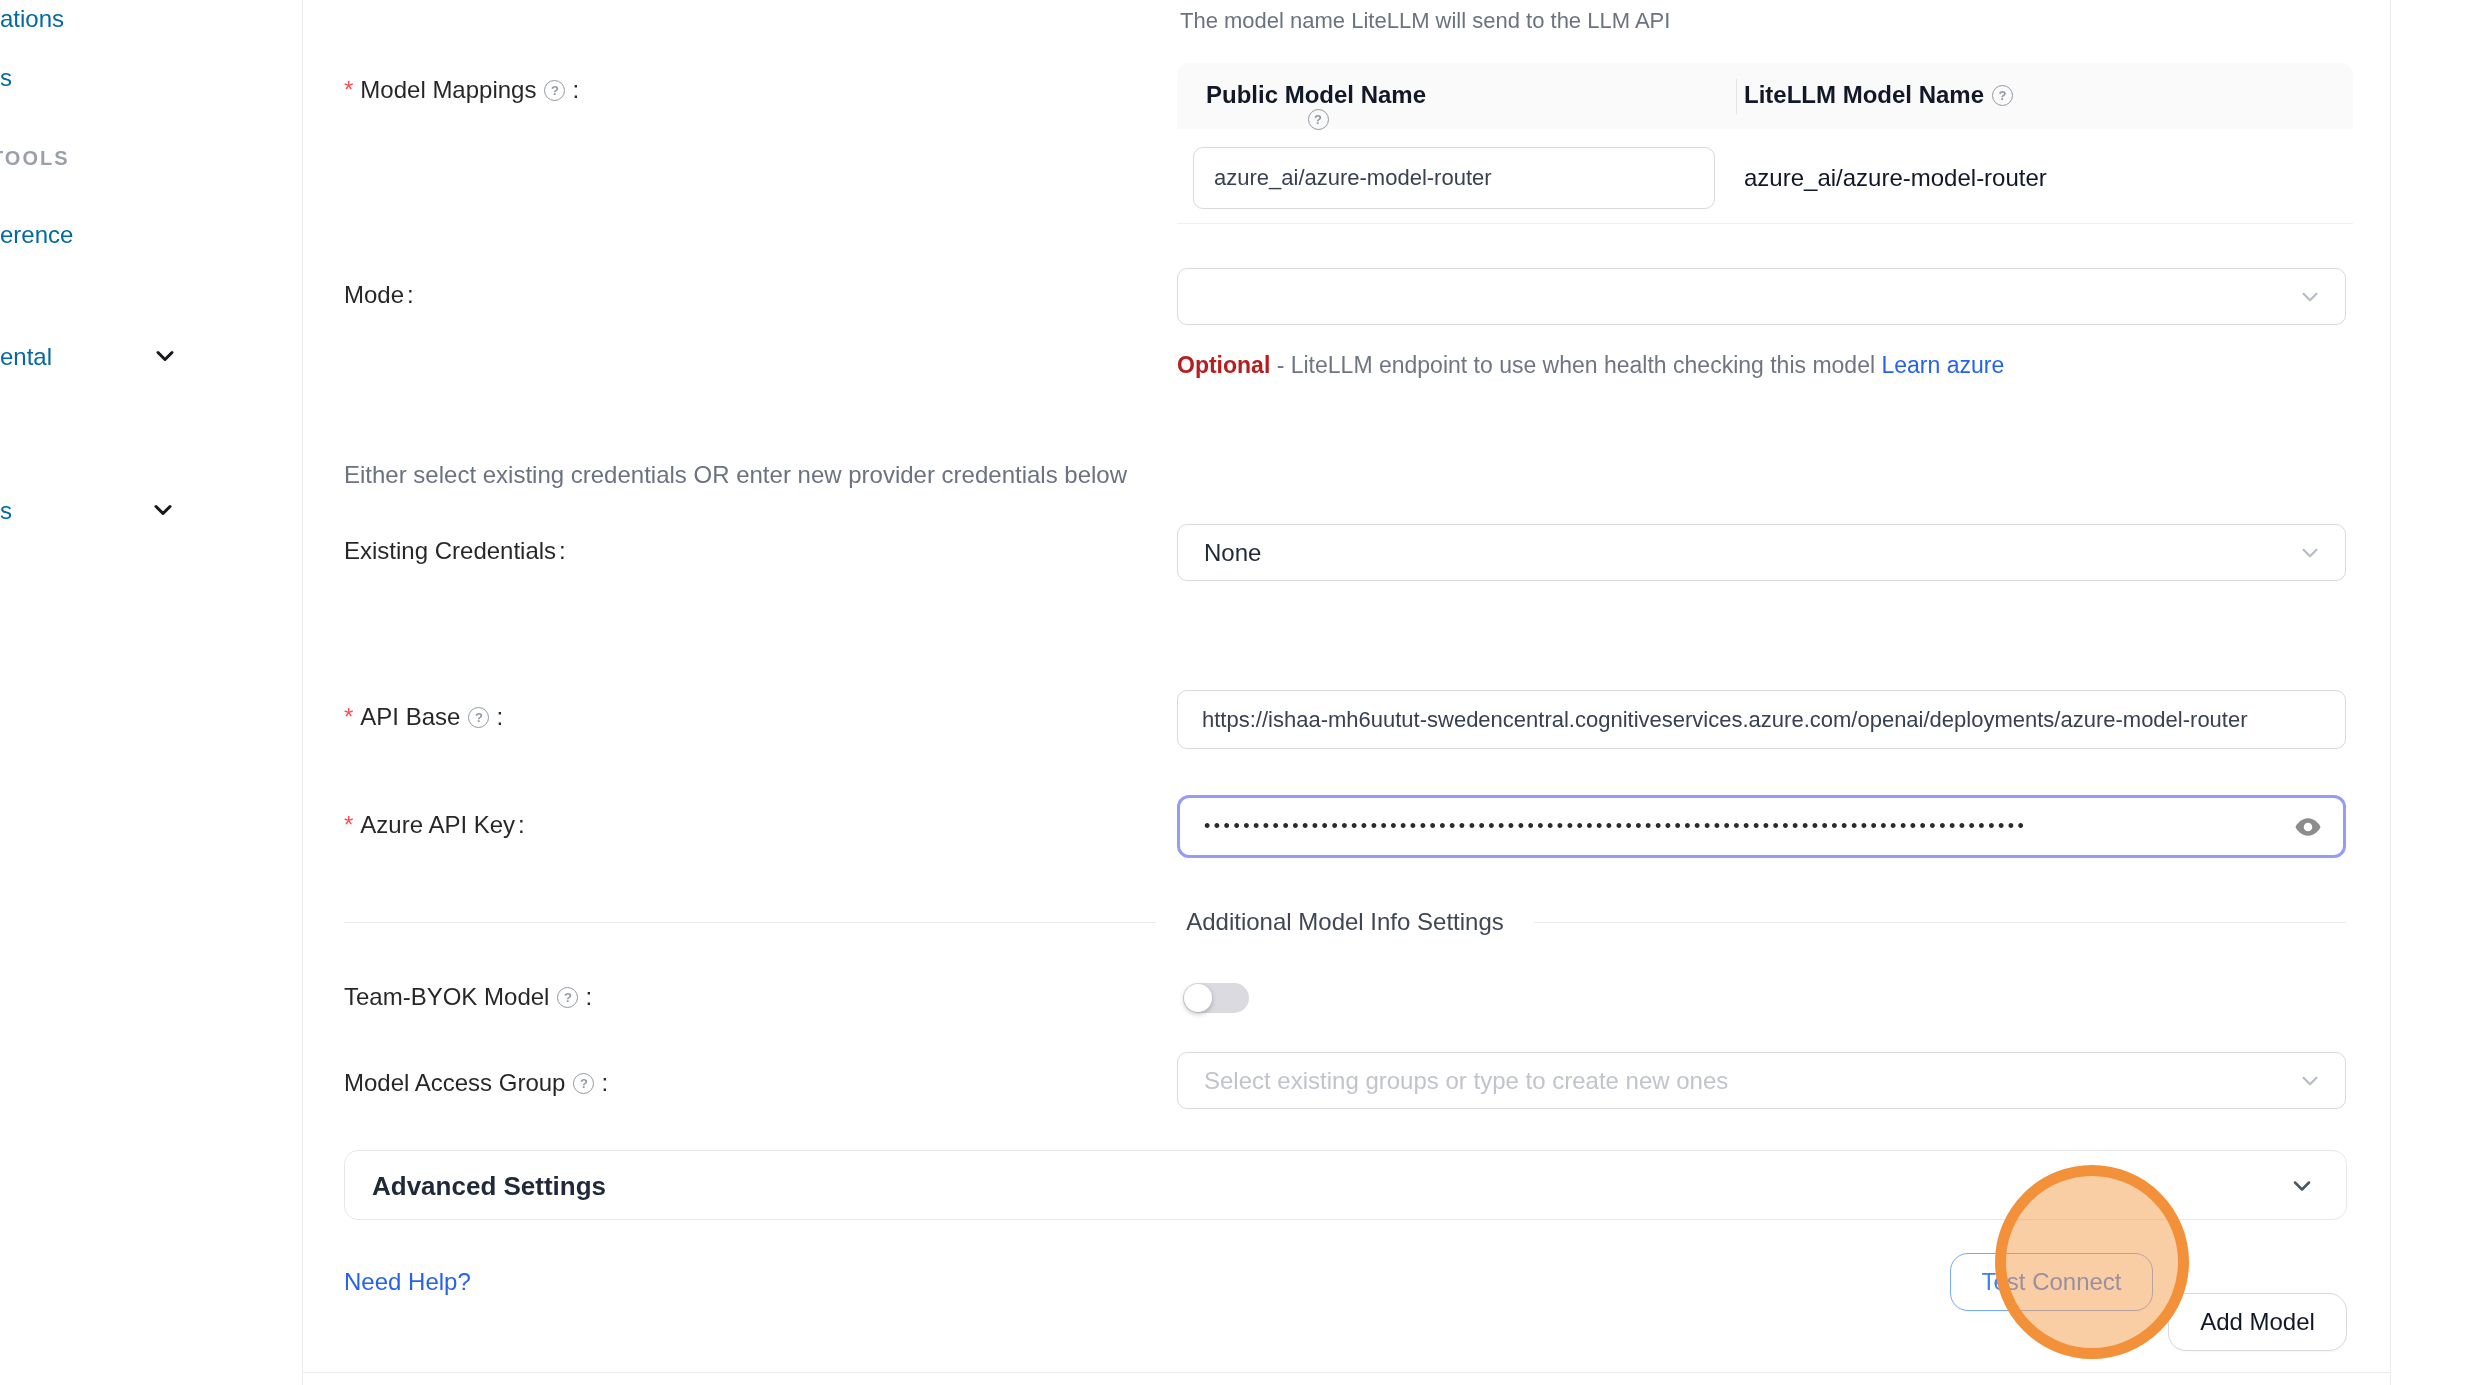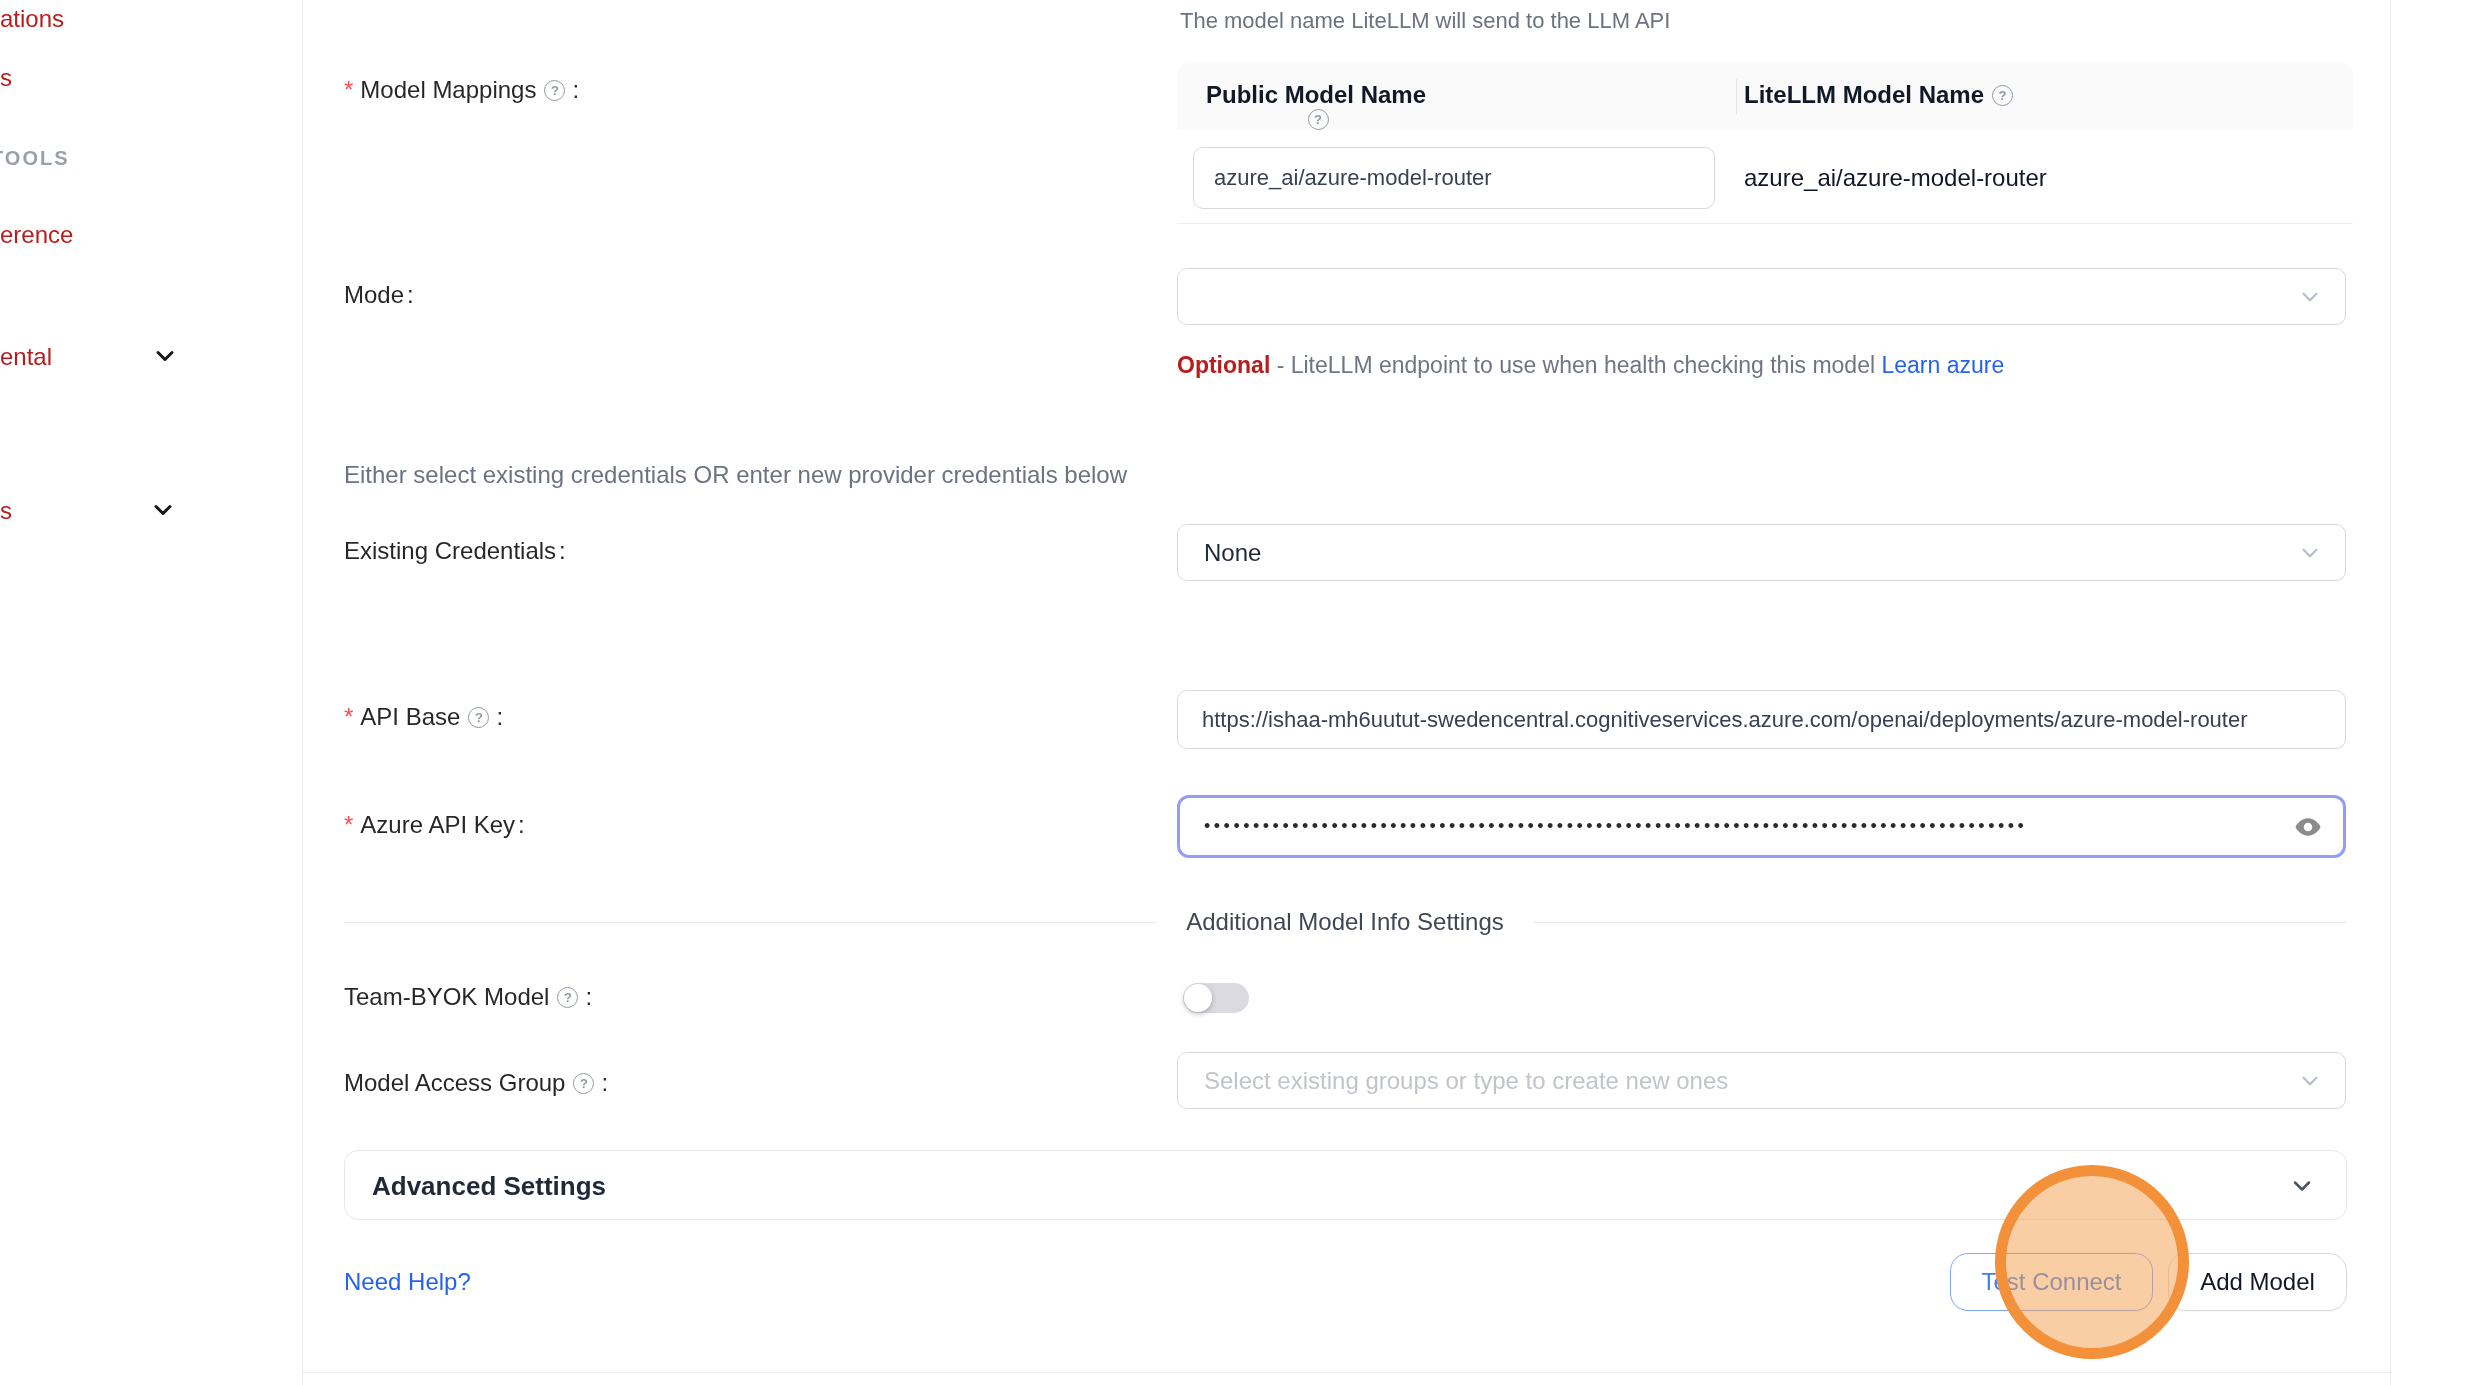--- a/index.html
+++ b/index.html
@@ -5,21 +5,21 @@
   * { margin:0; padding:0; box-sizing:border-box; }
   html,body { width:2477px; height:1385px; background:#fff; }
   body { font-family:"Liberation Sans", sans-serif; color:#1f2937; }
   .stage { position:relative; width:2477px; height:1385px; overflow:hidden; background:#fff; }
 
   
   .vline { position:absolute; top:0; width:1px; height:1385px; background:#ededf0; }
   .hline-bottom { position:absolute; left:302px; top:1372px; width:2088px; height:1px; background:#ededf0; }
 
   
-  .sb-item { position:absolute; left:0; font-size:24px; color:#b91c1c; white-space:nowrap; }
+  .sb-item { position:absolute; left:0; font-size:24px; color:#0369a1; white-space:nowrap; }
   .sb-i0 { top:5px; }
   .sb-i1 { top:64px; }
   .sb-section { position:absolute; left:-9px; top:147px; font-size:20px; font-weight:600;
                 letter-spacing:2px; color:#99a0ab; }
   .sb-i2 { top:221px; }
   .sb-i3 { top:343px; }
   .sb-i4 { top:497px; }
   .sb-chev { position:absolute; width:28px; height:28px; }
   .sb-chev-1 { left:151px; top:342px; }
   .sb-chev-2 { left:149px; top:496px; }
@@ -99,21 +99,21 @@
   .adv-panel { position:absolute; left:344px; top:1150px; width:2003px; height:70px;
                border:1.5px solid #e5e7eb; border-radius:14px; background:#fff; cursor:pointer; }
   .adv-title { position:absolute; left:372px; top:1171px; font-size:26px; font-weight:700; color:#1f2937; }
   .adv-chev { position:absolute; left:2288px; top:1172px; width:28px; height:28px; }
 
   
   .btn { position:absolute; top:1253px; height:58px; border-radius:18px; background:#fff;
          display:flex; align-items:center; justify-content:center; font-size:24px;
          cursor:pointer; box-shadow:0 1px 2px rgba(0,0,0,.04); }
   .btn-test { left:1950px; width:203px; border:1.5px solid #7aa7f8; color:#3b82f6; }
-  .btn-add { left:2168px; width:179px; border:1px solid #d9d9d9; color:#111827; }
+  .btn-add { left:2168px; width:179px; border:1px solid #d9d9d9; color:#111827;margin-top:40px; }
 
   
   .click-ring { position:absolute; left:1995px; top:1165px; width:194px; height:194px;
                 border-radius:50%; border:11px solid #f2913a; background:rgba(246,158,74,.5);
                 z-index:10; pointer-events:none; }
 
   svg { display:block; }
 </style>
 </head>
 <body>

